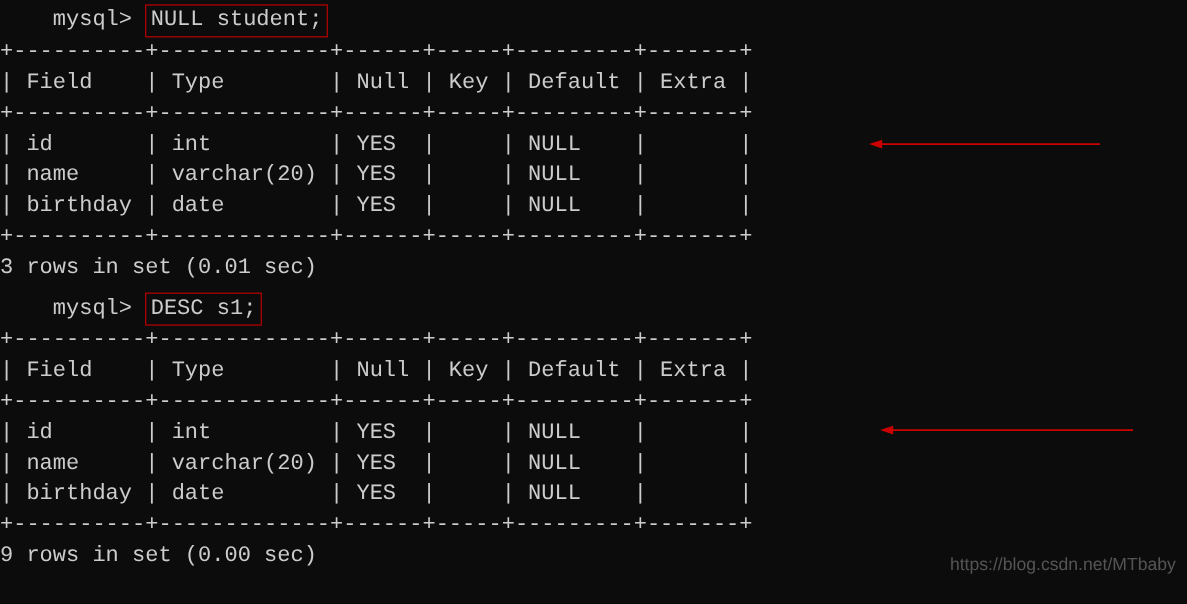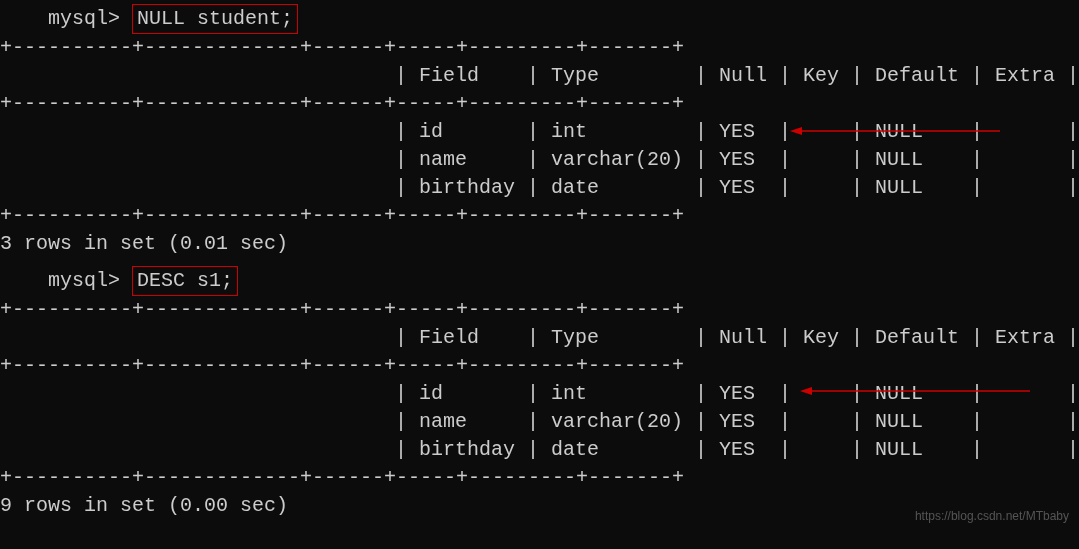--- a/index.html
+++ b/index.html
@@ -30,39 +30,38 @@
       padding: 0 4px;
     }
     .sep {
       color: #cccccc;
       white-space: pre;
       letter-spacing: 0;
     }
     .row {
       white-space: pre;
       color: #cccccc;
-      text-align: right;
     }
     .status {
       color: #cccccc;
       white-space: pre;
     }
     .arrow {
       position: absolute;
       color: #cc0000;
     }
     .arrow svg {
       display: block;
     }
     .watermark {
       position: absolute;
       bottom: 24px;
       right: 10px;
       color: #555555;
-      font-size: 12px;
+      font-size: 16px;
       font-family: Arial, sans-serif;
     }
     .block {
       margin-bottom: 8px;
     }
     .prompt-line {
       white-space: pre;
     }
   </style>
 </head>

